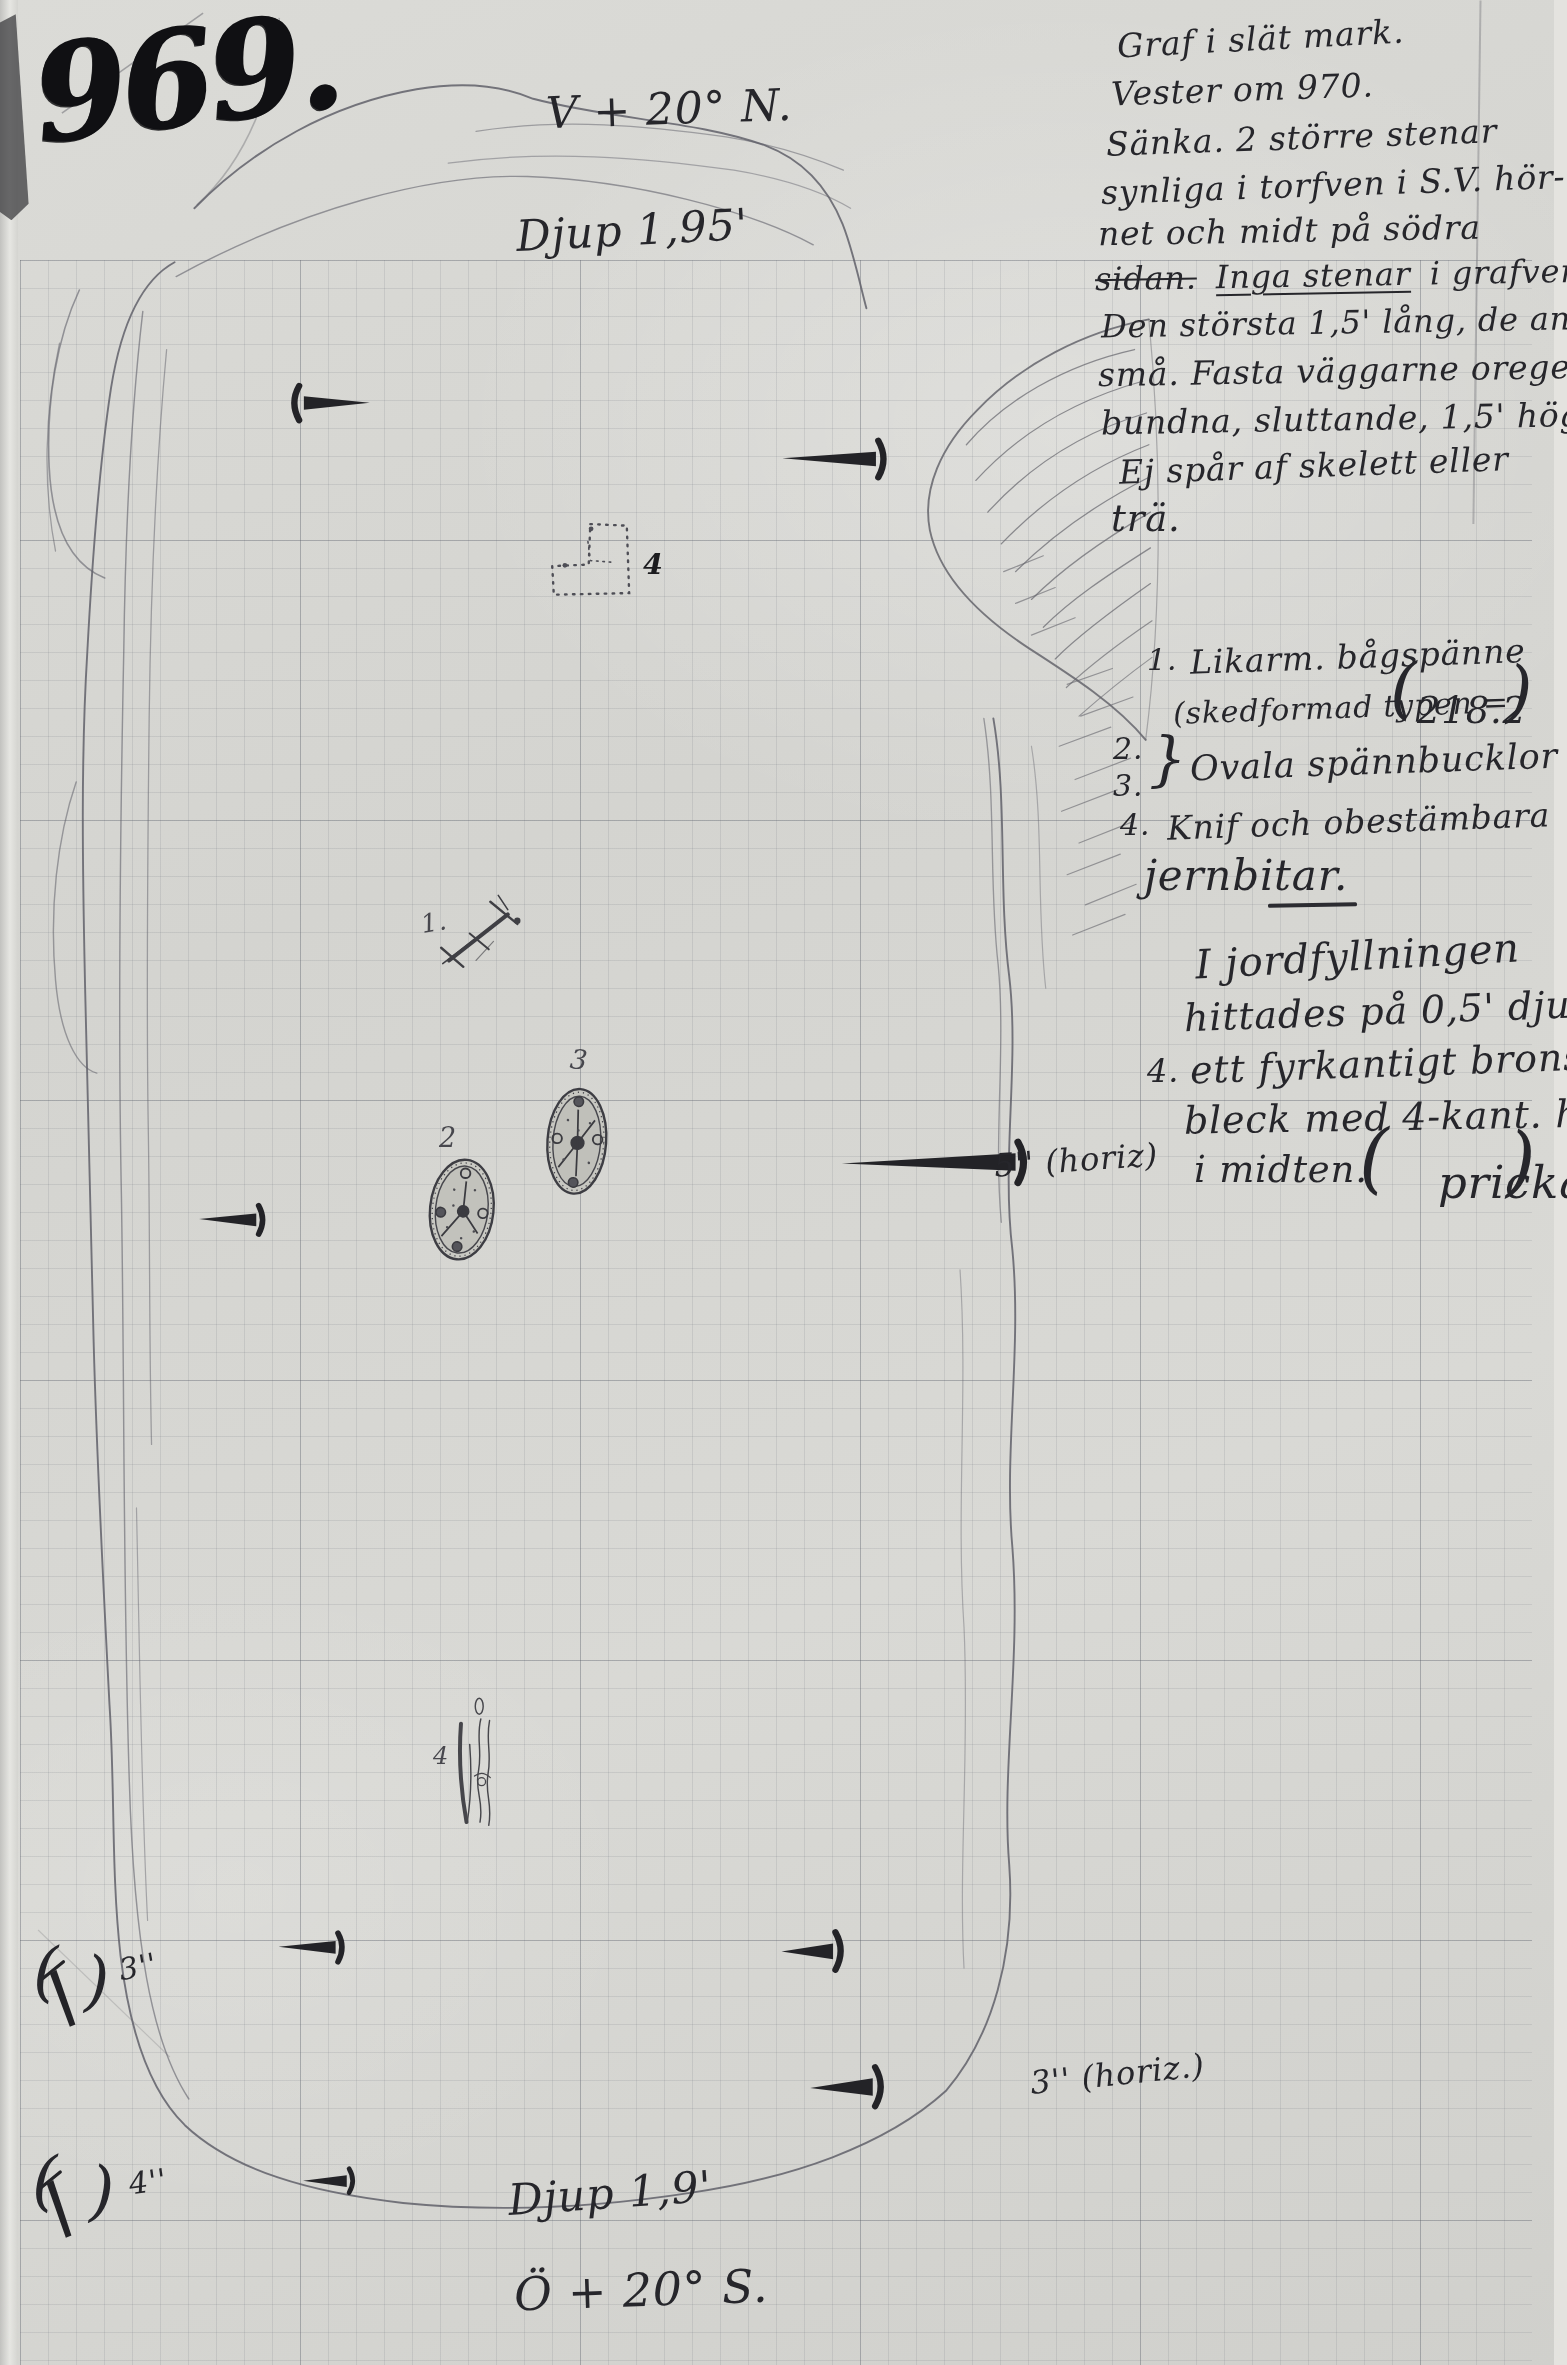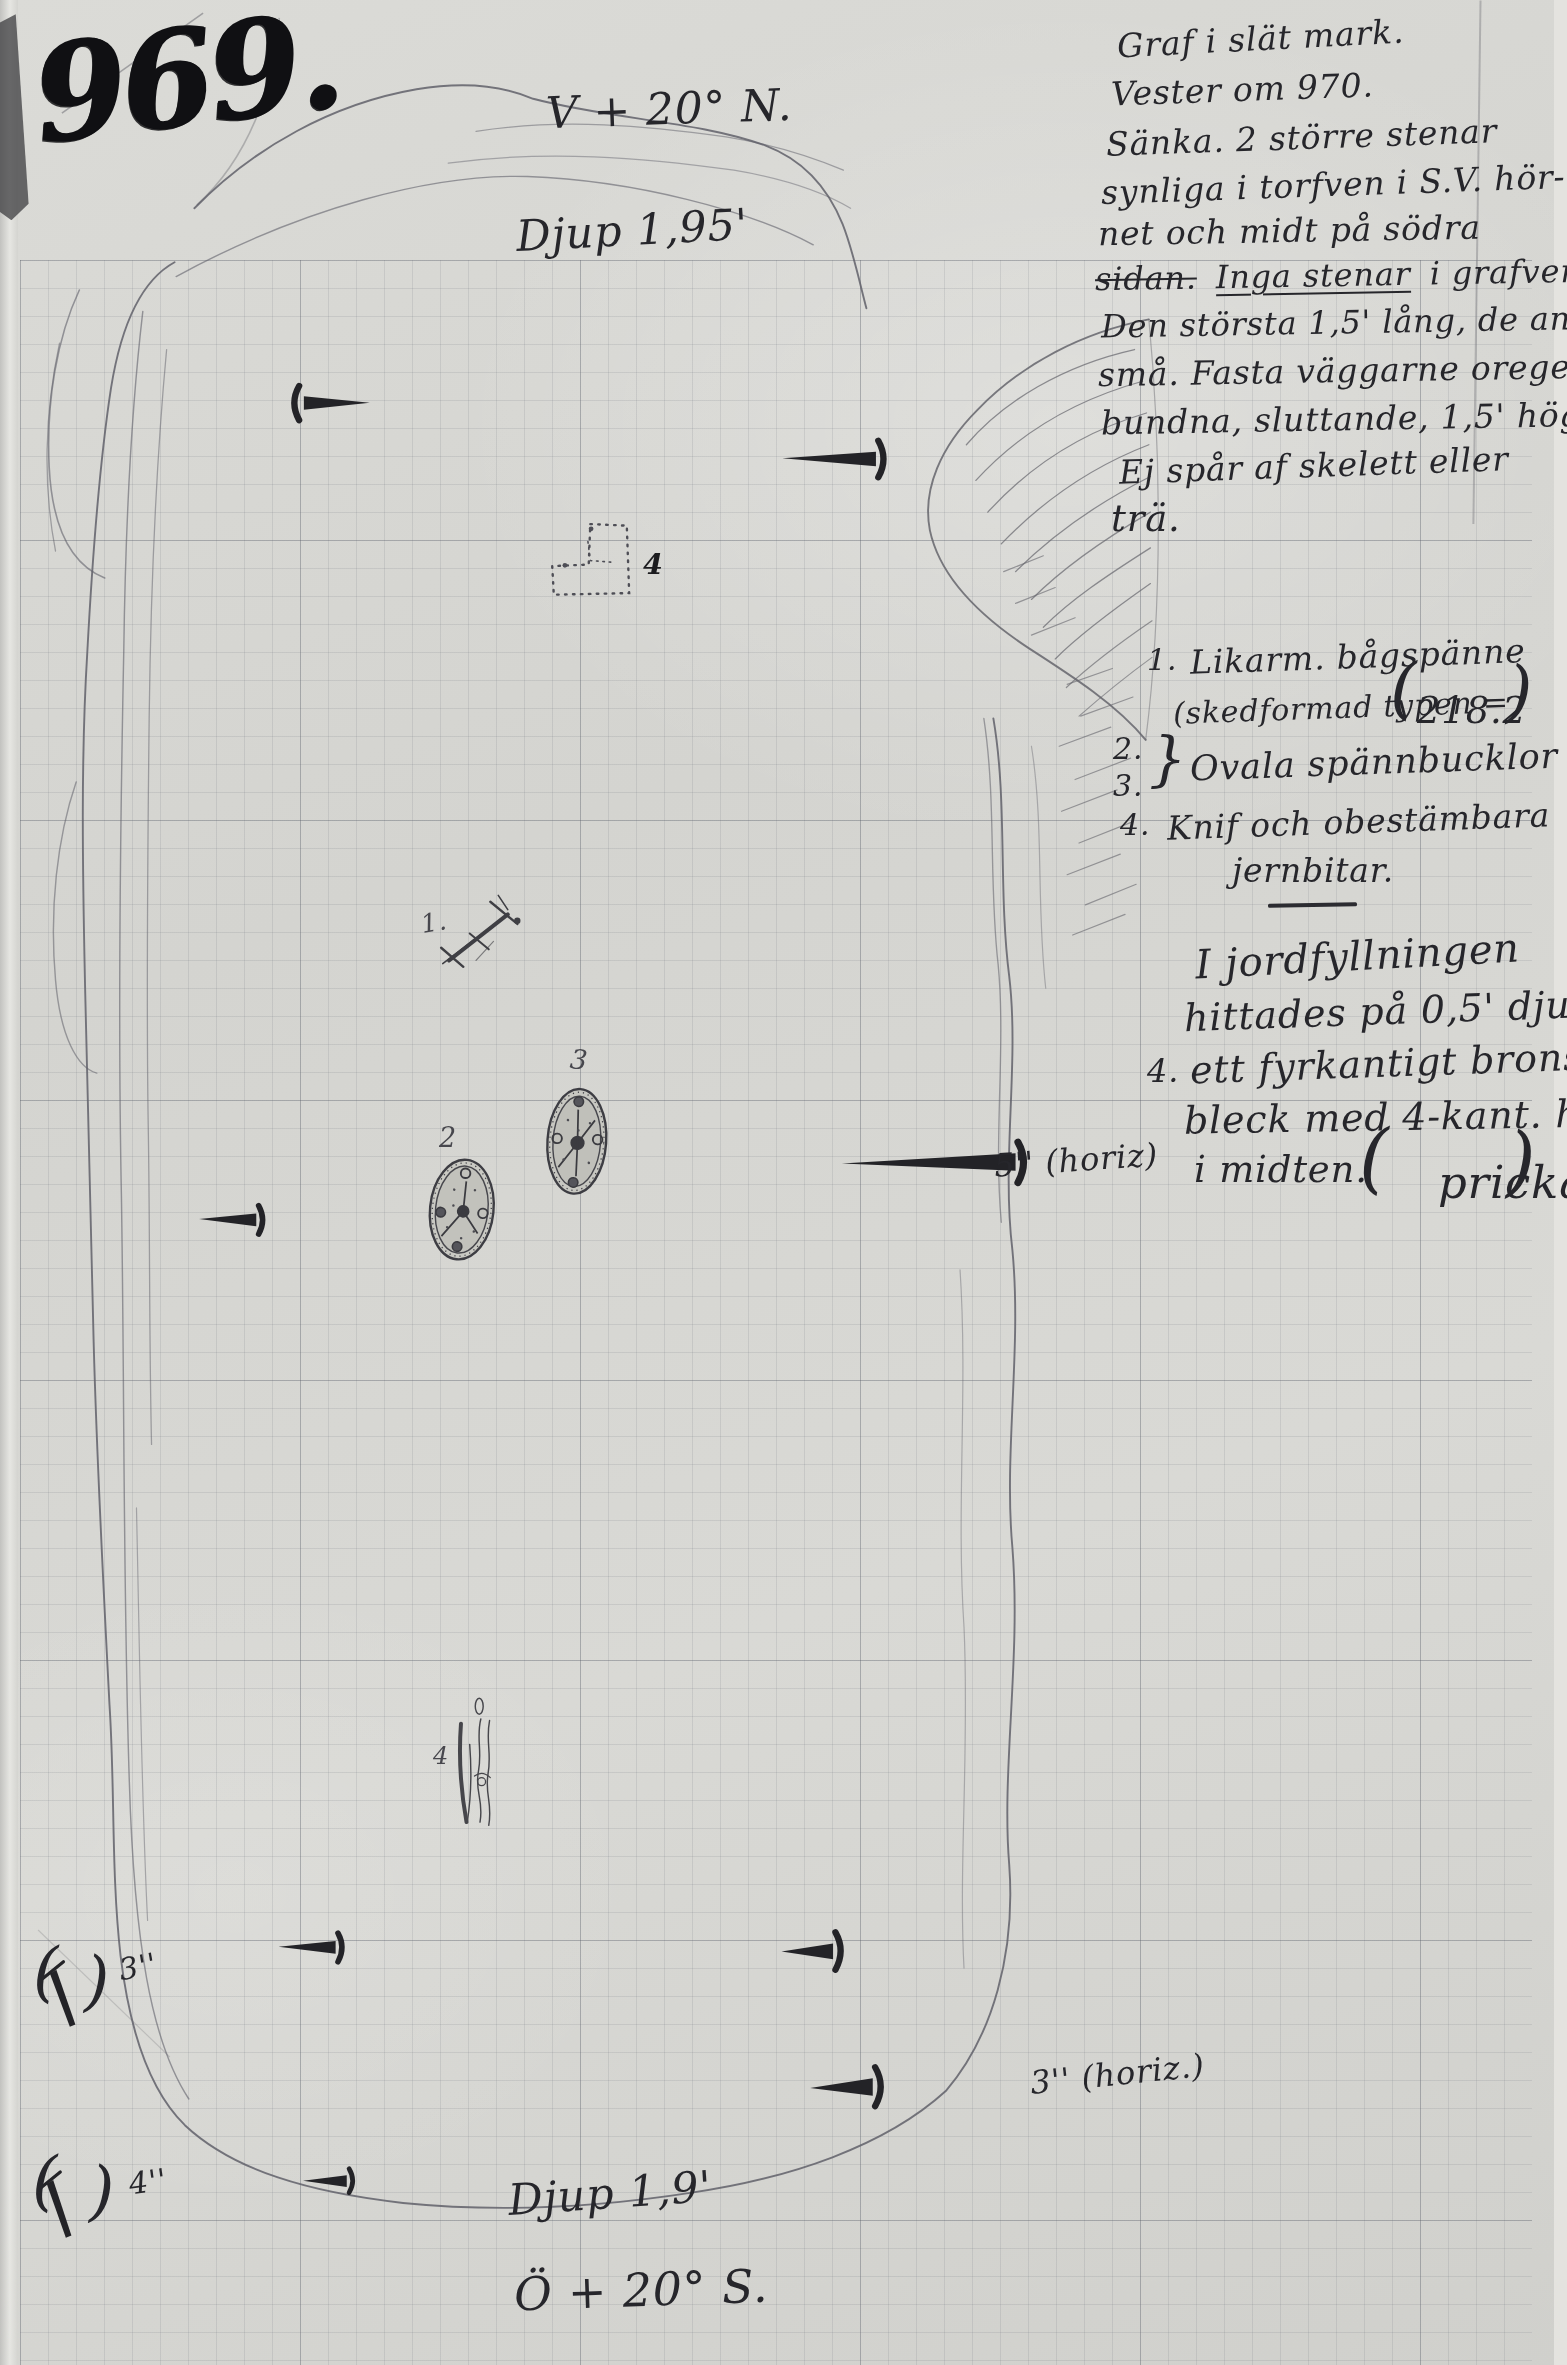--- a/index.html
+++ b/index.html
@@ -250,21 +250,21 @@
   <div class="hw ink" style="left:1173px;top:692px;font-size:30px;transform:rotate(-2deg)">(skedformad typen =</div>
   <div class="hw ink bigparen" style="left:1390px;top:657px;font-size:68px">(</div>
   <div class="hw ink" style="left:1417px;top:692px;font-size:37px">218.2</div>
   <div class="hw ink bigparen" style="left:1506px;top:660px;font-size:68px">)</div>
   <div class="hw ink" style="left:1113px;top:733px;font-size:30px">2.</div>
   <div class="hw ink" style="left:1113px;top:770px;font-size:30px">3.</div>
   <div class="hw ink" style="left:1149px;top:728px;font-size:59px">}</div>
   <div class="hw ink" style="left:1190px;top:744px;font-size:35px;transform:rotate(-2deg)">Ovala spännbucklor</div>
   <div class="hw ink" style="left:1120px;top:809px;font-size:30px">4.</div>
   <div class="hw ink" style="left:1167px;top:805px;font-size:33px;transform:rotate(-2deg)">Knif och obestämbara</div>
-  <div class="hw ink" style="left:1232px;top:854px;font-size:33px">jernbitar.</div>
+  <div class="hw ink" style="left:1144px;top:854px;font-size:42px">jernbitar.</div>
 
   <div class="divider" style="left:1268px;top:903px;width:89px;height:4px;transform:rotate(-1deg)"></div>
 
   <div class="hw ink" style="left:1195px;top:935px;font-size:40px;transform:rotate(-3deg)">I jordfyllningen</div>
   <div class="hw ink" style="left:1184px;top:992px;font-size:38px;transform:rotate(-2deg)">hittades på 0,5' djup</div>
   <div class="hw ink" style="left:1147px;top:1055px;font-size:32px">4.</div>
   <div class="hw ink" style="left:1190px;top:1044px;font-size:38px;transform:rotate(-2deg)">ett fyrkantigt brons=</div>
   <div class="hw ink" style="left:1184px;top:1098px;font-size:38px;transform:rotate(-1deg)">bleck med 4-kant. hål</div>
   <div class="hw ink" style="left:1194px;top:1151px;font-size:37px">i midten.</div>
   <div class="hw ink bigparen" style="left:1359px;top:1124px;font-size:76px">(</div>

